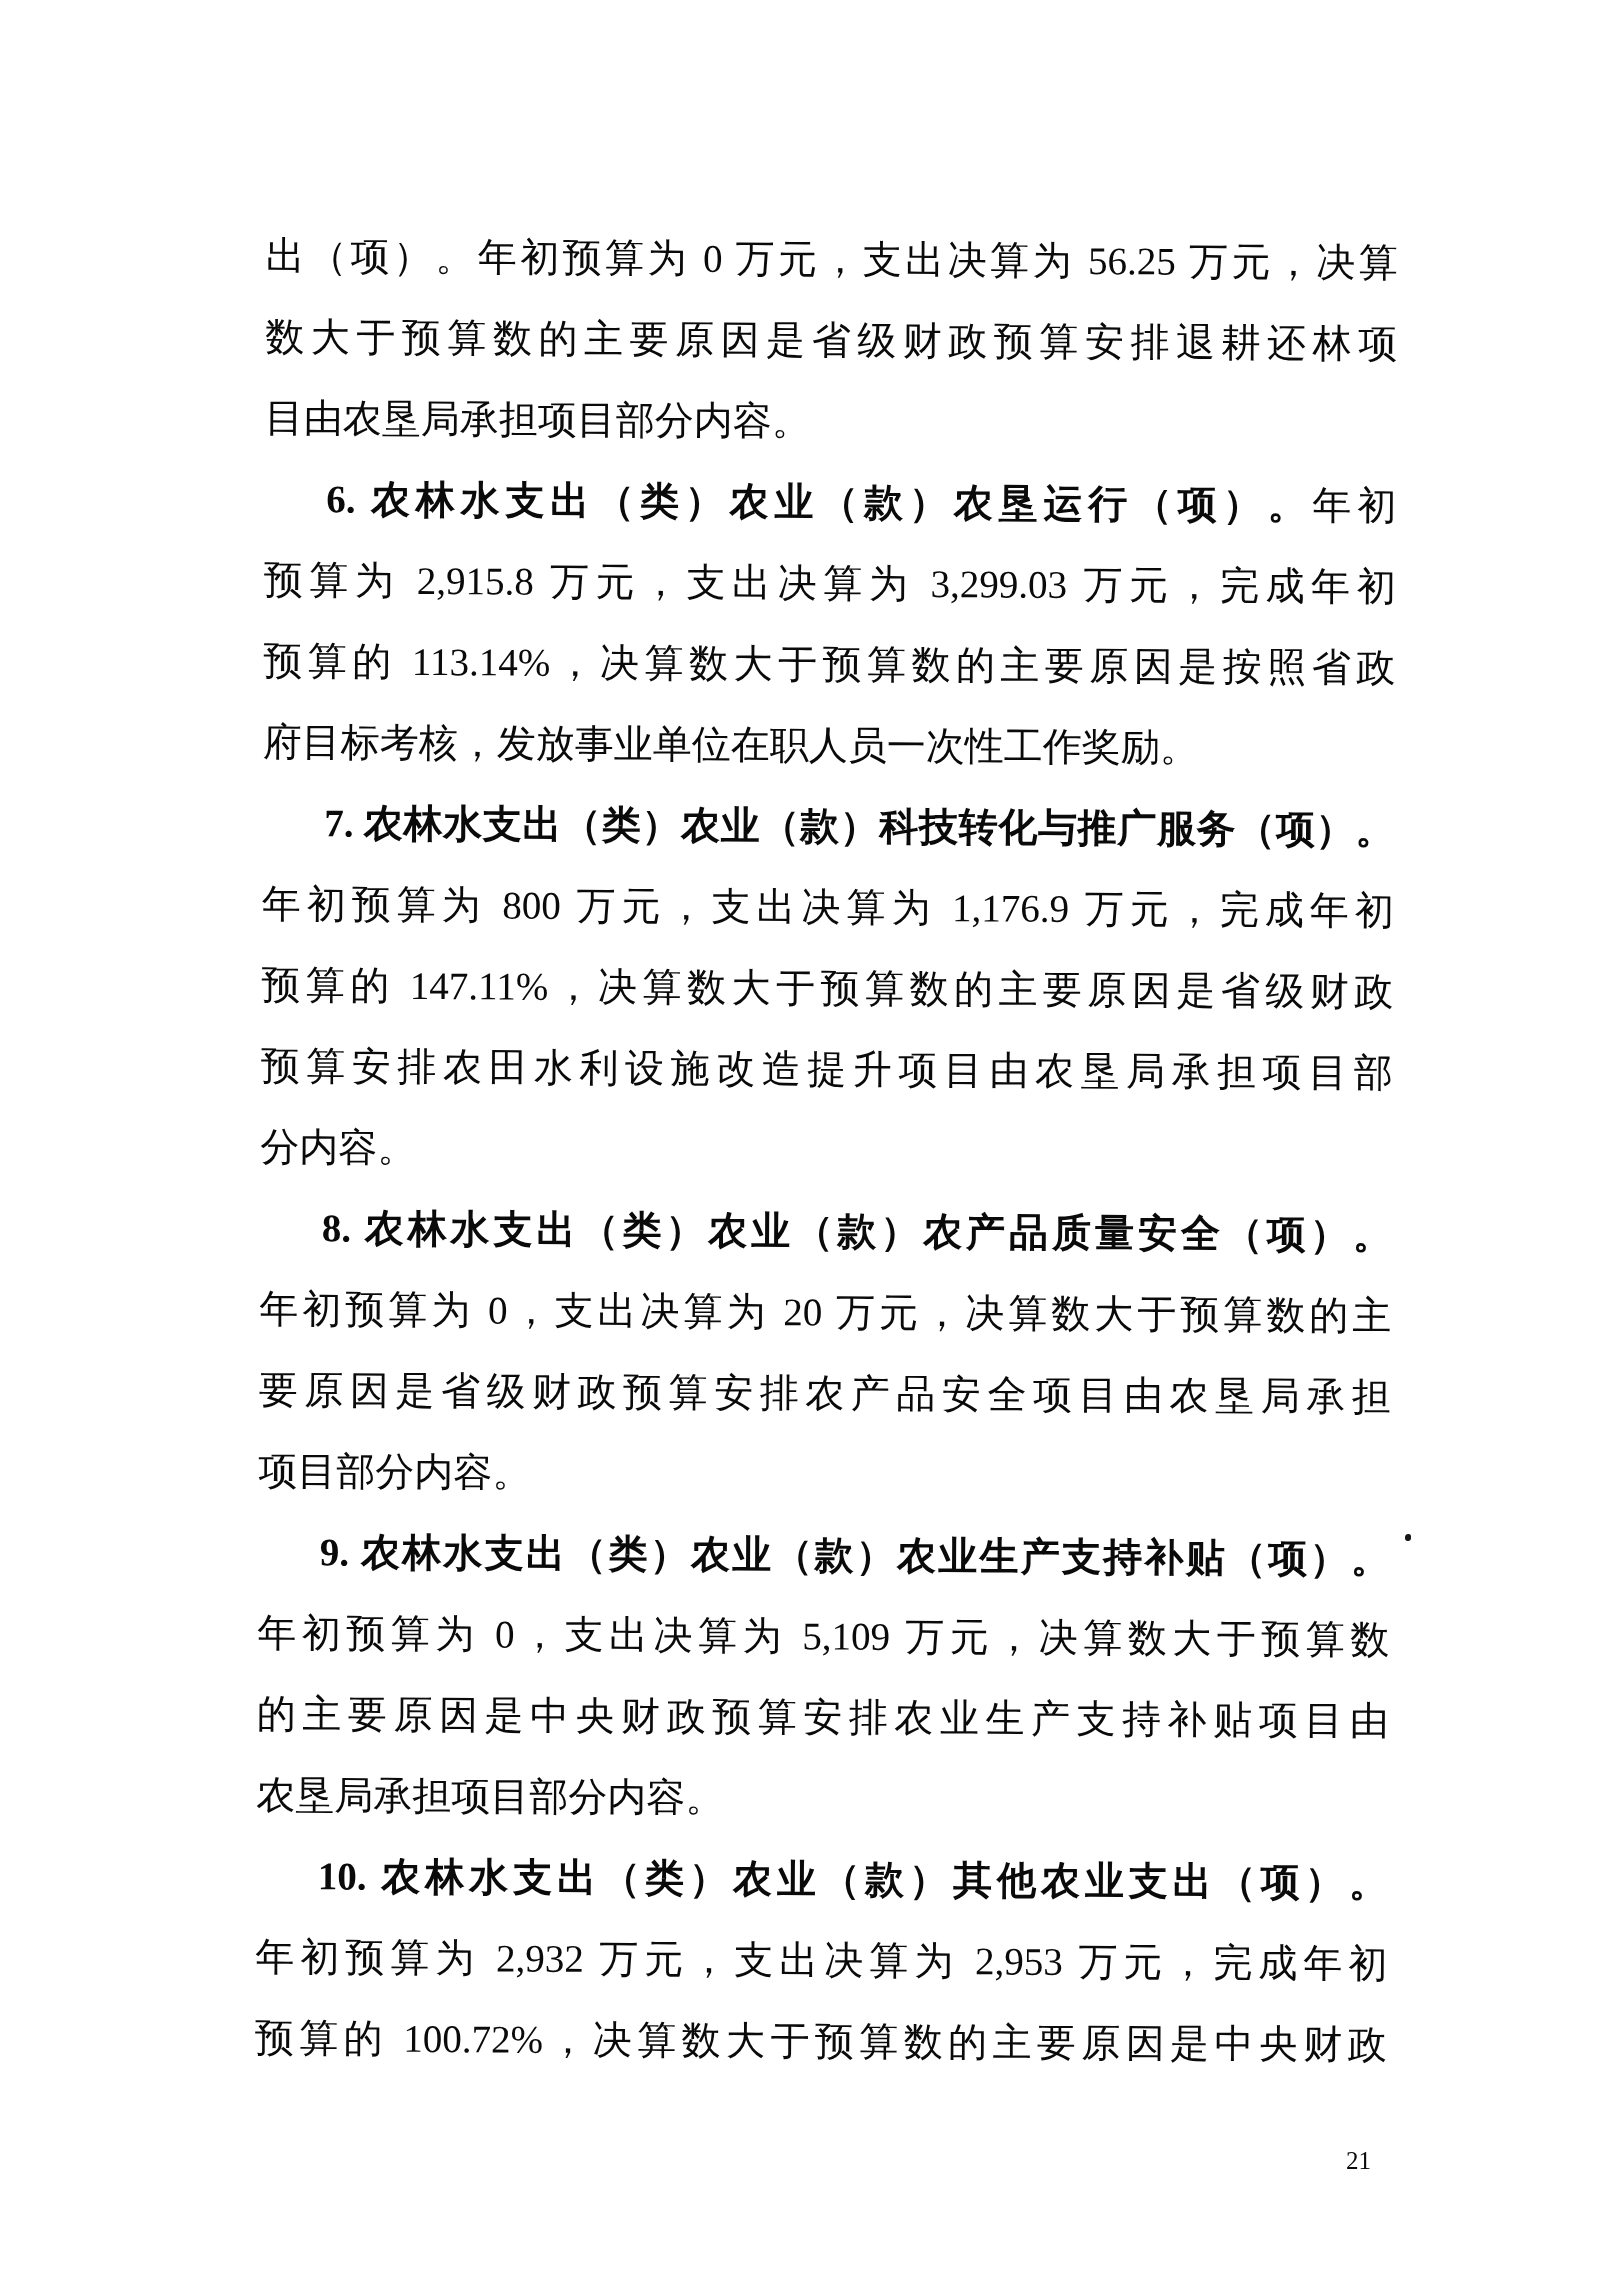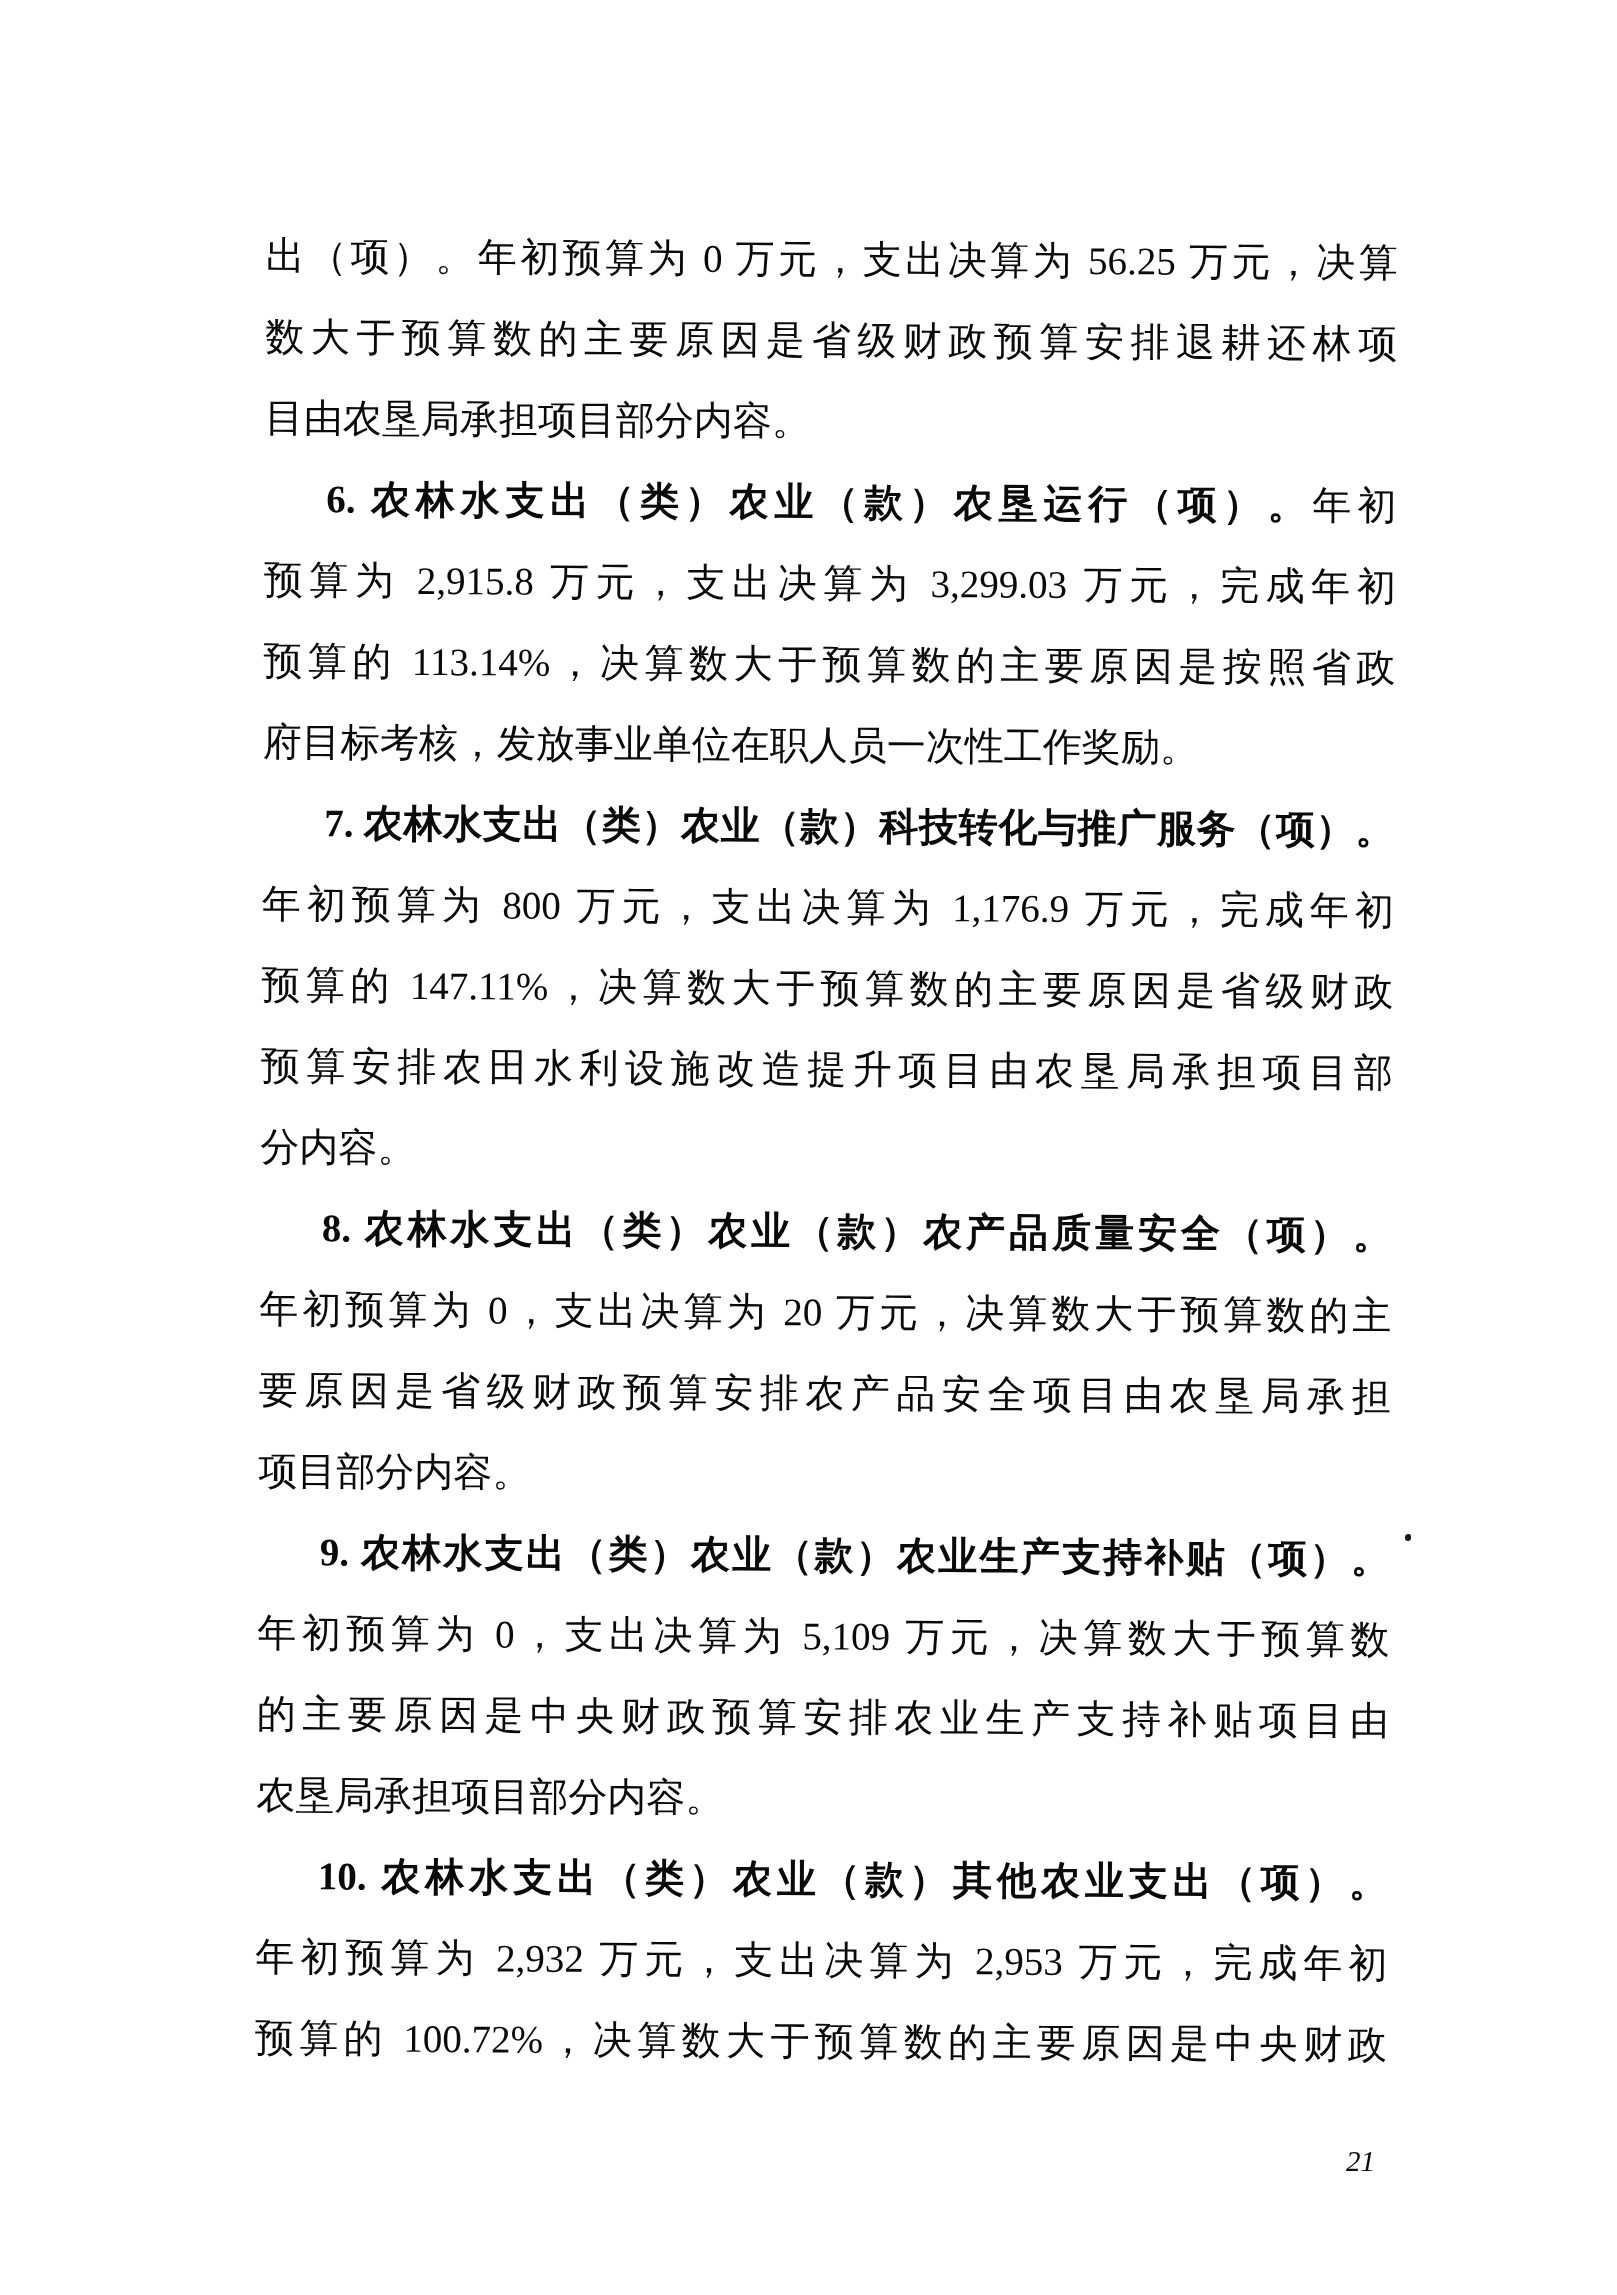--- a/index.html
+++ b/index.html
@@ -41,24 +41,23 @@
     text-align-last: left;
     -moz-text-align-last: left;
   }
   .line.indent { text-indent: 62px; }
   .seg { font-weight: 400; }
   .seg.bold { font-weight: 700; }
   .page-number {
     position: absolute;
     left: 1346px;
     top: 2146px;
-    font-size: 29px;
+    font-size: 25px;
     line-height: 30px;
     color: #0a0a0a;
-    font-style: italic;
   }
   .stray-dot {
     position: absolute;
     left: 1405px;
     top: 1534px;
     width: 5.9px;
     height: 6.5px;
     background: #161616;
     border-radius: 55% 40% 50% 45%;
   }

